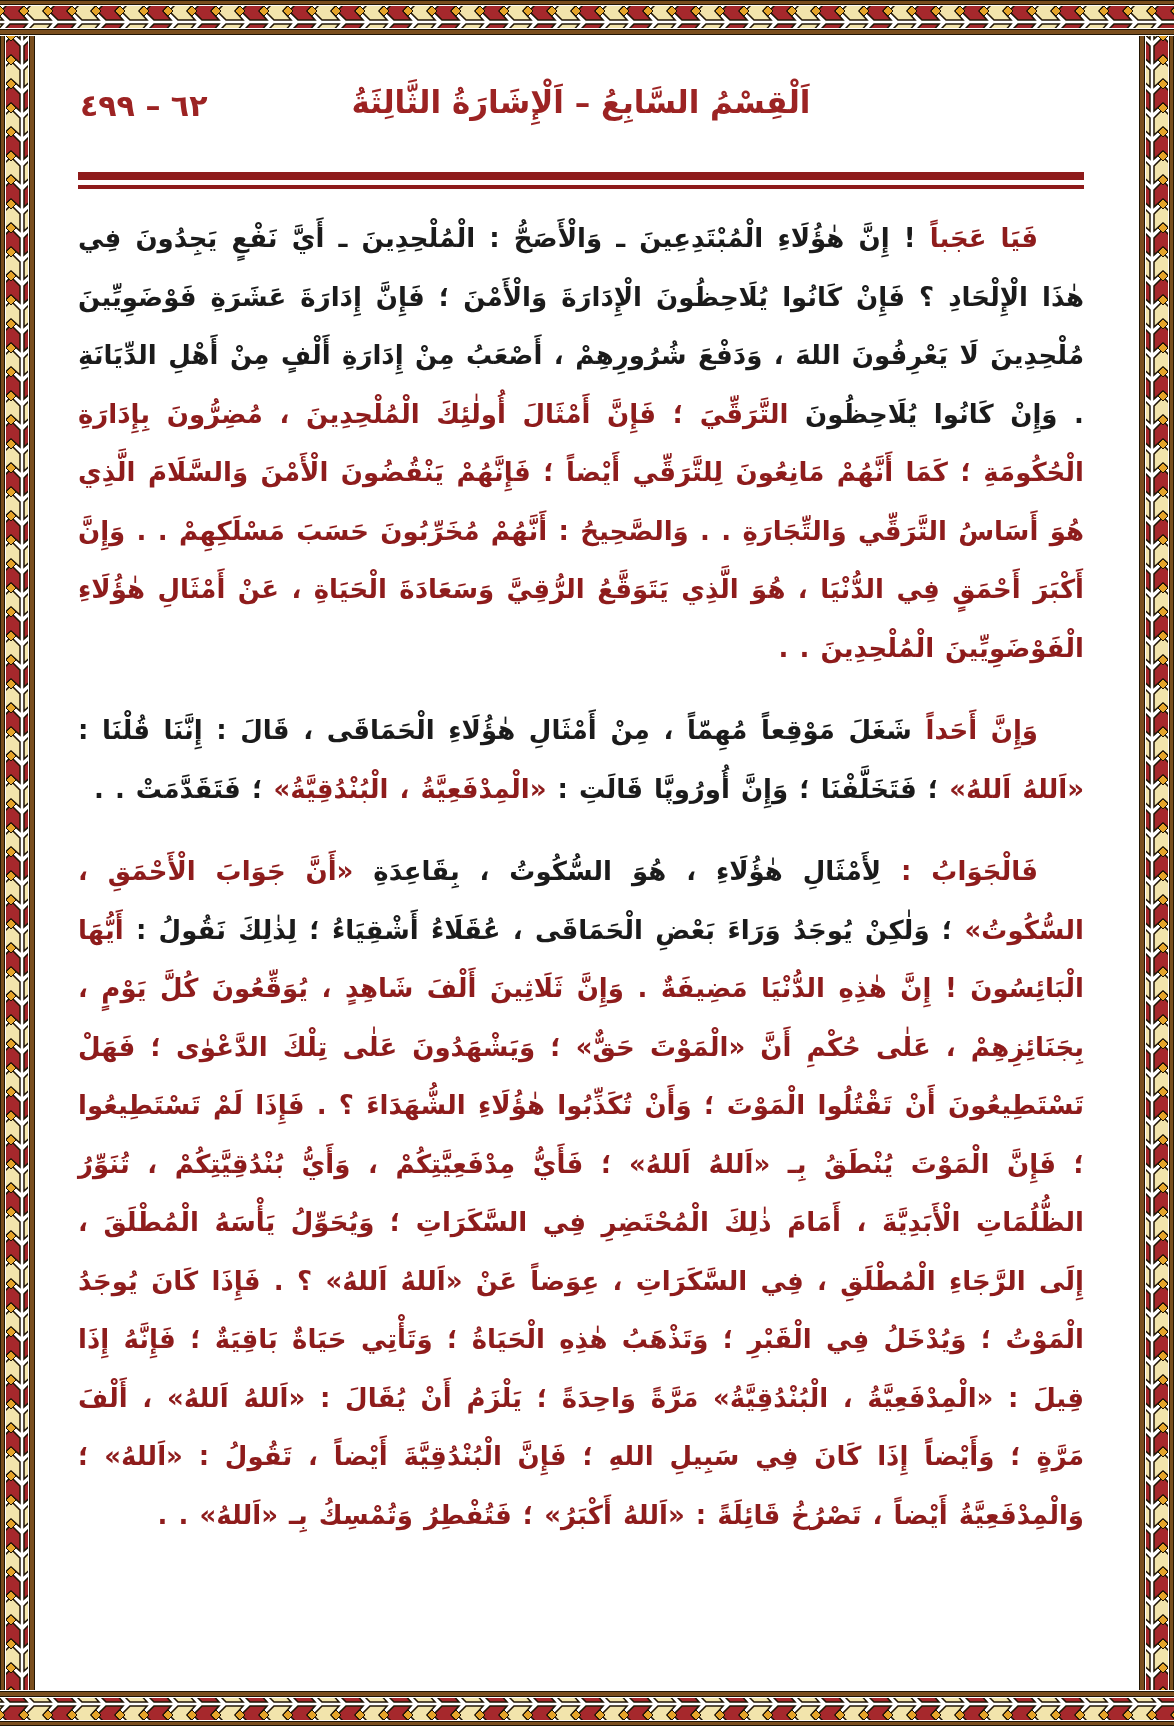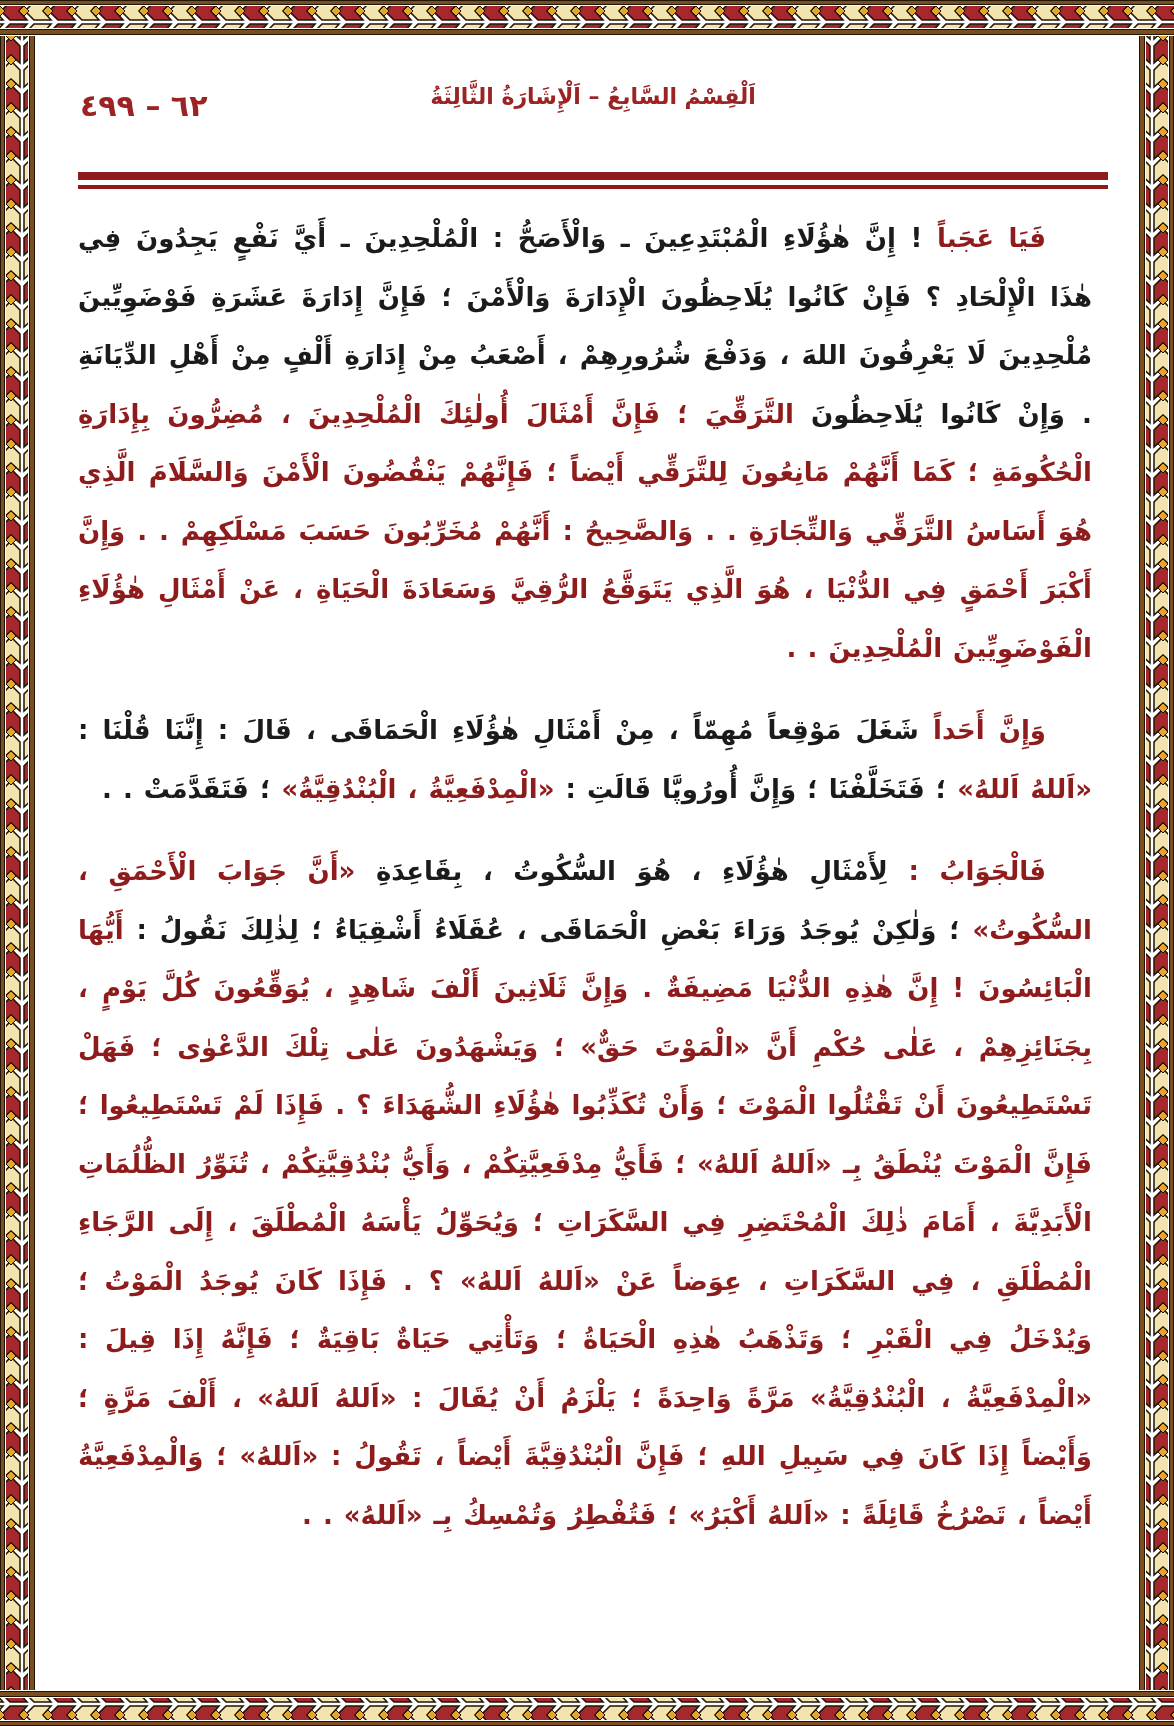--- a/index.html
+++ b/index.html
@@ -18,43 +18,43 @@
     overflow:hidden;
     margin:0 auto;
   }
   .border-strip{position:absolute;display:block;}
   .strip-top{top:0;left:0;}
   .strip-bottom{bottom:0;left:0;transform:scaleY(-1);}
   .strip-left{top:36px;left:0;}
   .strip-right{top:36px;right:0;transform:scaleX(-1);}
   .content{
     position:absolute;top:36px;left:36px;right:36px;bottom:36px;
-    padding:26px 30px 10px 42px;
+    padding:26px 54px 10px 42px;
     box-sizing:border-box;
     direction:rtl;
   }
   .header{position:relative;height:96px;}
   .page-title{
     text-align:center;
-    font-size:22px;font-weight:700;
+    font-size:31px;font-weight:700;
     color:var(--heading-red);
     padding-top:22px;
   }
   .page-number{
     position:absolute;left:2px;top:26px;
     font-size:30px;font-weight:700;
     color:var(--heading-red);
     direction:rtl;
   }
   .double-rule{margin:14px 0 20px 0;}
   .rule-a{height:8px;background:var(--rule-red);}
   .rule-b{height:4px;background:var(--rule-red);margin-top:5px;}
   .body-text{direction:rtl;}
   .para{
-    margin:0 16px 24px 0;
+    margin:0 0 24px 0;
     direction:rtl;
     text-align:justify;
     font-size:26px;
     line-height:2.25;
     font-weight:700;
     color:var(--text-black);
     text-indent:46px;
     word-spacing:2px;
   }
   .para.no-indent{text-indent:0;}

